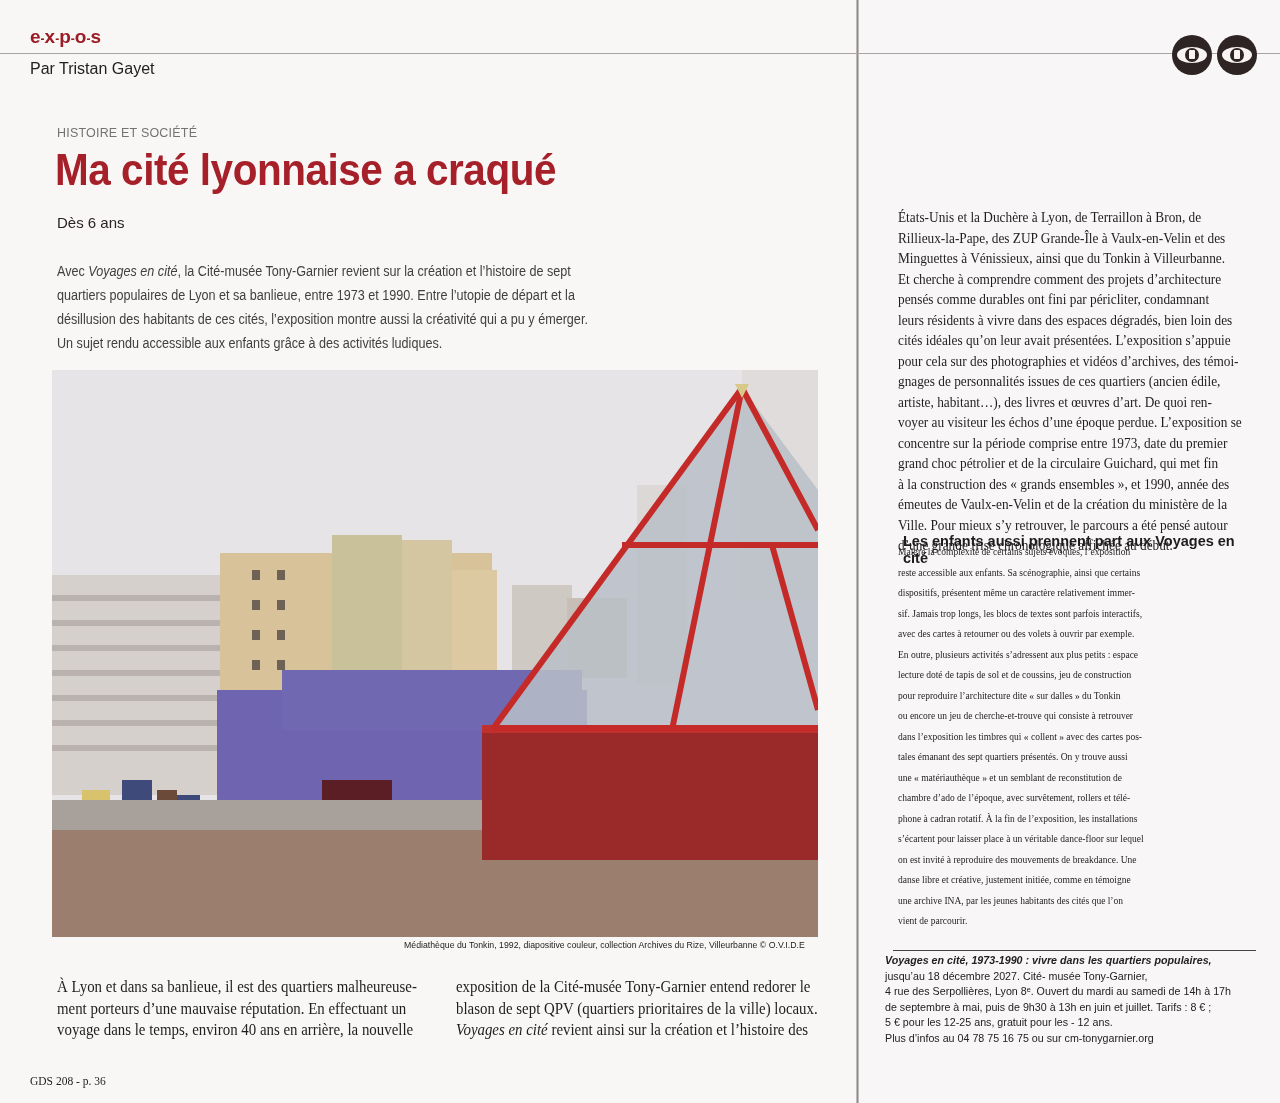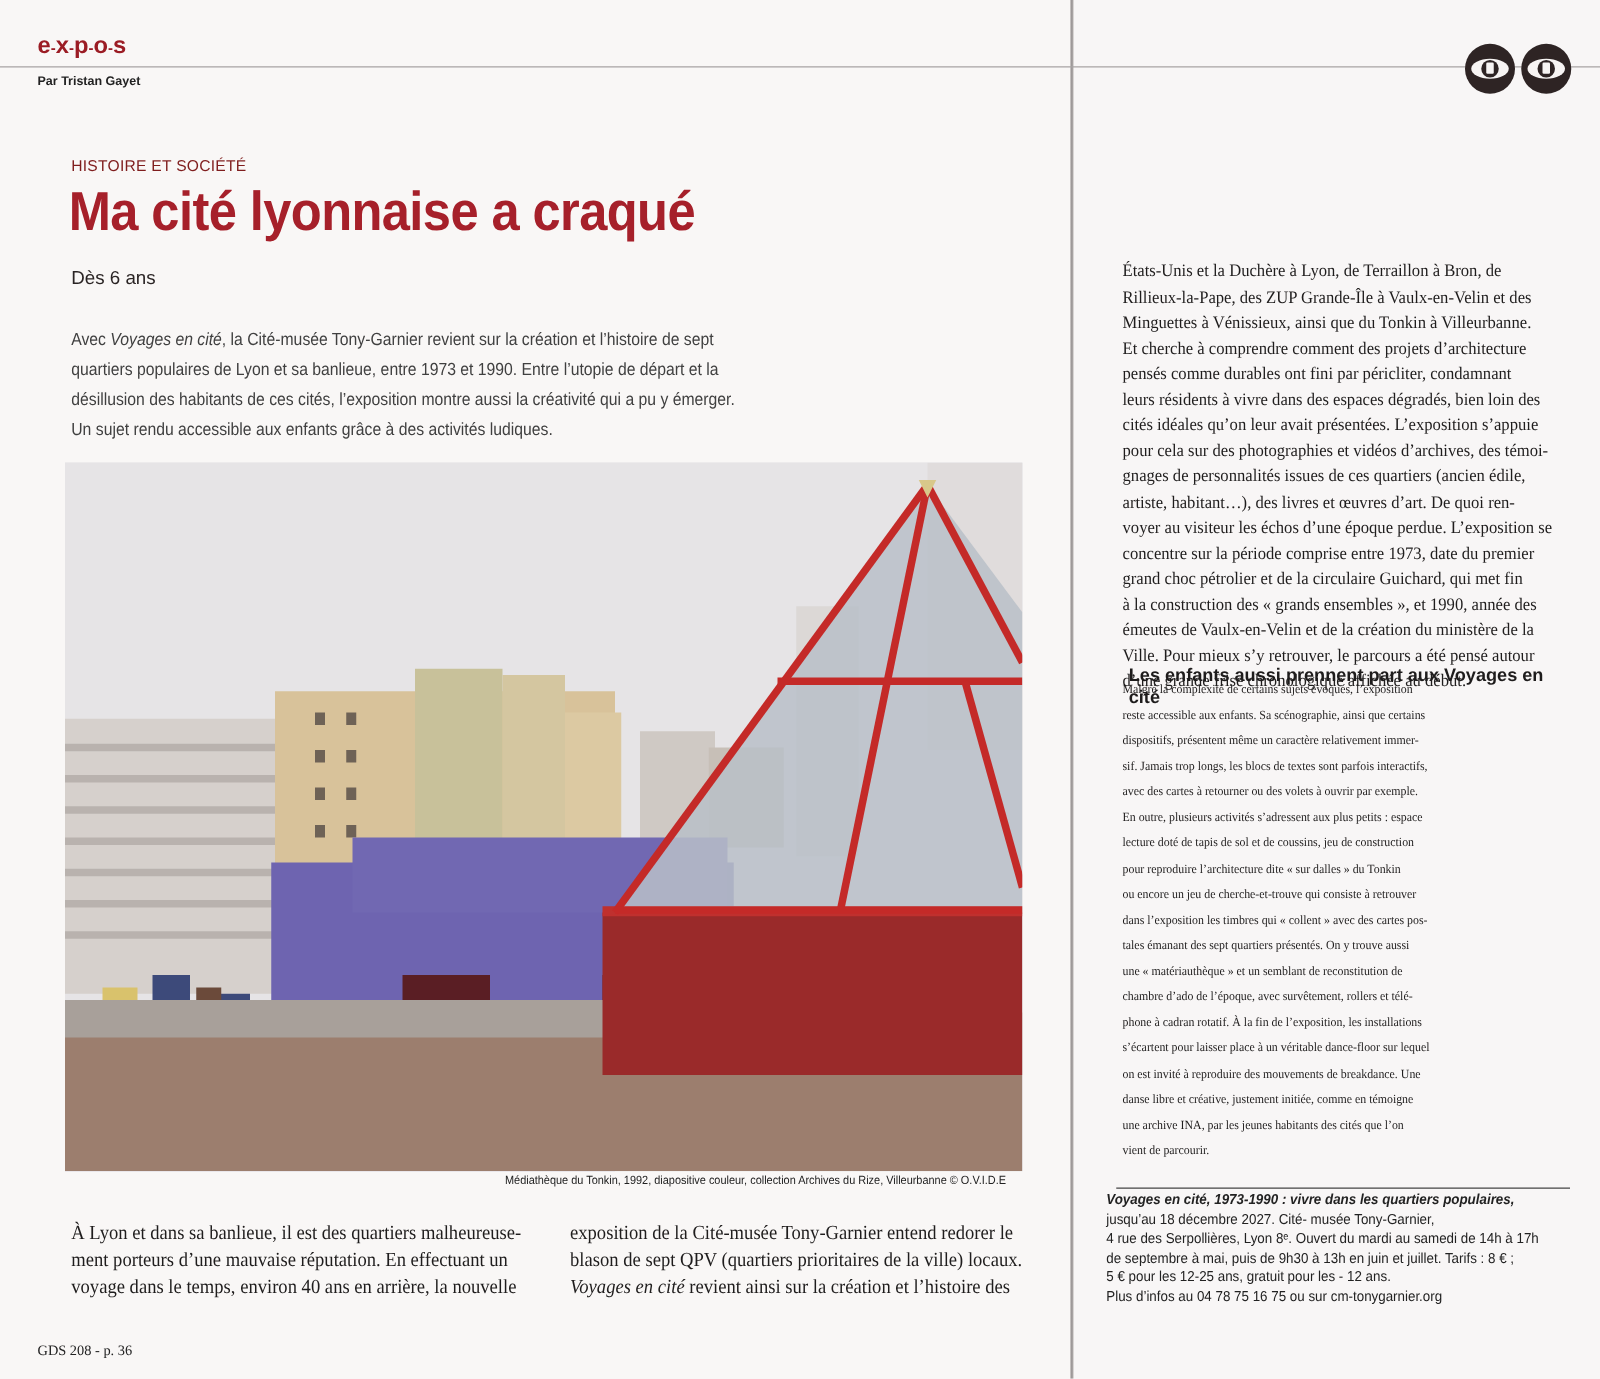--- a/index.html
+++ b/index.html
@@ -11,30 +11,30 @@
     }
     .page-left { position: absolute; left: 0; top: 0; width: 858px; height: 1103px; background: #f9f7f6; }
     .page-right { position: absolute; left: 859px; top: 0; width: 421px; height: 1103px; background: #f8f6f6; }
     .gutter { position: absolute; left: 856px; top: 0; width: 3px; height: 1103px;
       background: linear-gradient(to right, #d8d4d3, #8f8a8a, #d8d4d3); }
     .top-rule { position: absolute; left: 0; top: 53px; width: 1280px; height: 1px; background: #a8a4a4; }
 
     .section-tag { position: absolute; left: 30px; top: 26px; font-weight: bold; font-size: 19px;
       color: #9b1c24; letter-spacing: 0px; }
     .section-tag .dash { font-size: 12px; color: #9b1c24; font-weight: bold; }
-    .byline { position: absolute; left: 30px; top: 60px; font-size: 10px; color: #222; font-weight: bold; }
+    .byline { position: absolute; left: 30px; top: 60px; font-size: 16px; color: #222; }
 
     .eyes { position: absolute; left: 1172px; top: 35px; display: flex; gap: 5px; }
     .eye { width: 40px; height: 40px; border-radius: 50%; background: #2e2424; position: relative; }
     .eye .lens { position: absolute; left: 5px; top: 12px; width: 30px; height: 16px; background: #f7f4f3;
       border-radius: 50% / 50%; }
     .eye .pupil { position: absolute; left: 13px; top: 13px; width: 14px; height: 14px; border-radius: 50%; background: #2e2424; }
     .eye .glyph { position: absolute; left: 17px; top: 15px; width: 6px; height: 9px; background: #f7f4f3; border-radius: 1px; }
 
-    .kicker { position: absolute; left: 57px; top: 126px; font-size: 12.5px; color: #7f1d1d; letter-spacing: 0.2px; }
+    .kicker { position: absolute; left: 57px; top: 126px; font-size: 12.5px; color: #737373; letter-spacing: 0.2px; }
     .headline { position: absolute; left: 55px; top: 145px; font-size: 44px; font-weight: bold; color: #a6202a;
       letter-spacing: -0.5px; white-space: nowrap; transform: scaleX(0.92); transform-origin: left top; }
     .age { position: absolute; left: 57px; top: 214px; font-size: 15px; font-weight: normal; color: #2a2424; }
 
     .lede { position: absolute; left: 57px; top: 259px; width: 770px; font-size: 14px; line-height: 24px;
       color: #404040; }
     .lede p { margin: 0; white-space: nowrap; transform: scaleX(0.9); transform-origin: left top; }
     .lede em { font-style: italic; }
 
     .photo { position: absolute; left: 52px; top: 370px; width: 766px; height: 567px; overflow: hidden;

